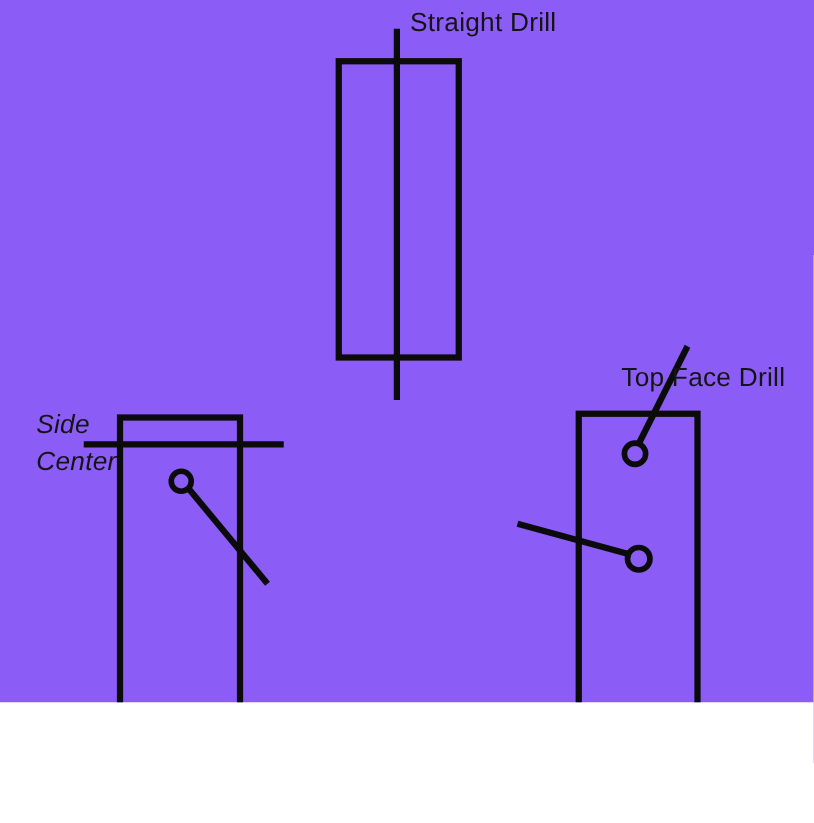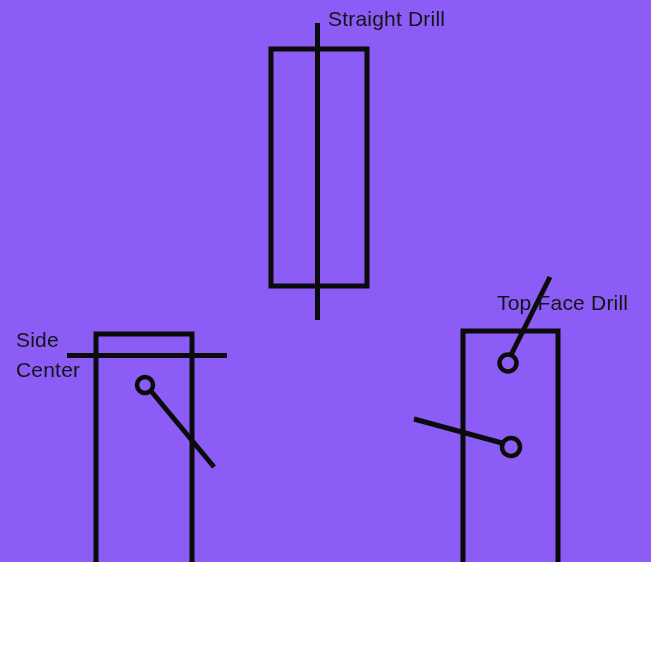--- a/index.html
+++ b/index.html
@@ -52,20 +52,20 @@
     <circle cx="508" cy="363" r="8.5" fill="none" stroke="#0b0b0b" stroke-width="4.5"></circle>
     <line x1="511" y1="355" x2="550" y2="277" stroke="#0b0b0b" stroke-width="5"></line>
     <circle cx="511" cy="447" r="9" fill="none" stroke="#0b0b0b" stroke-width="4.5"></circle>
     <line x1="414" y1="419" x2="502" y2="443" stroke="#0b0b0b" stroke-width="5"></line>
   </svg>
 
   <div class="label" style="left:328px; top:6px;">Straight Drill</div>
 
   <div class="label" style="left:497px; top:250px;margin-top:40px;">Top Face Drill</div>
 
-  <div class="label label-multiline" style="left:16px; top:325px;">
+  <div class="label label-multiline" style="left:29px; top:325px;font-style:italic;">
     <span>Side</span>
     <span>Center</span>
   </div>
 
 
 
 </div>
 
 </body></html>

